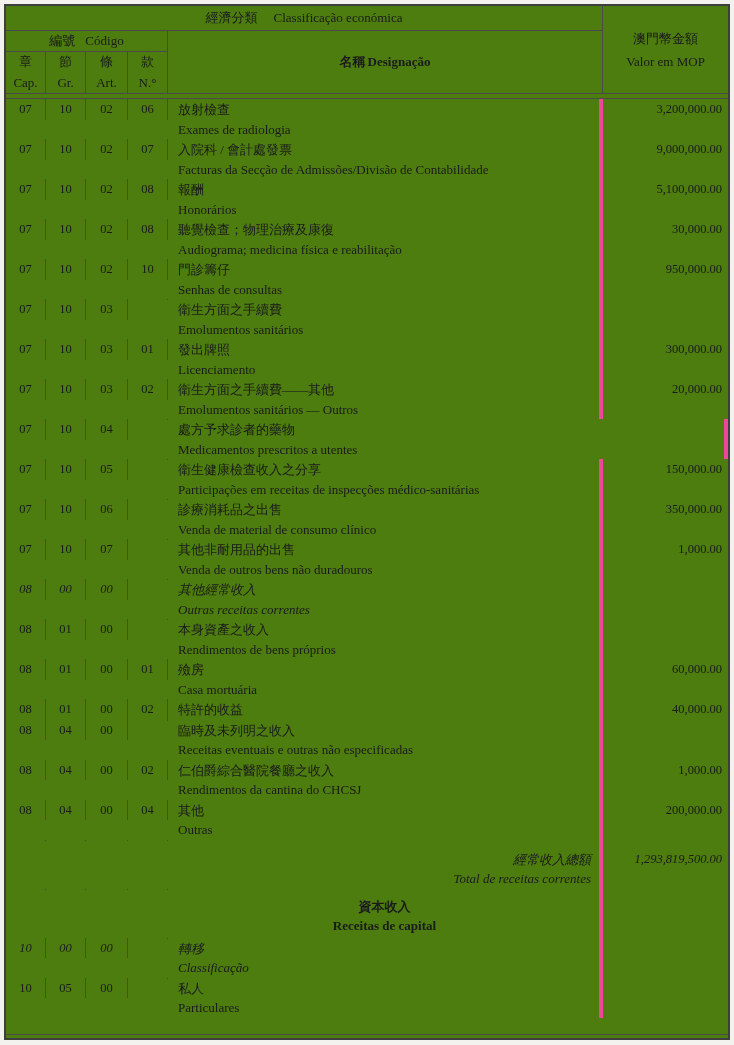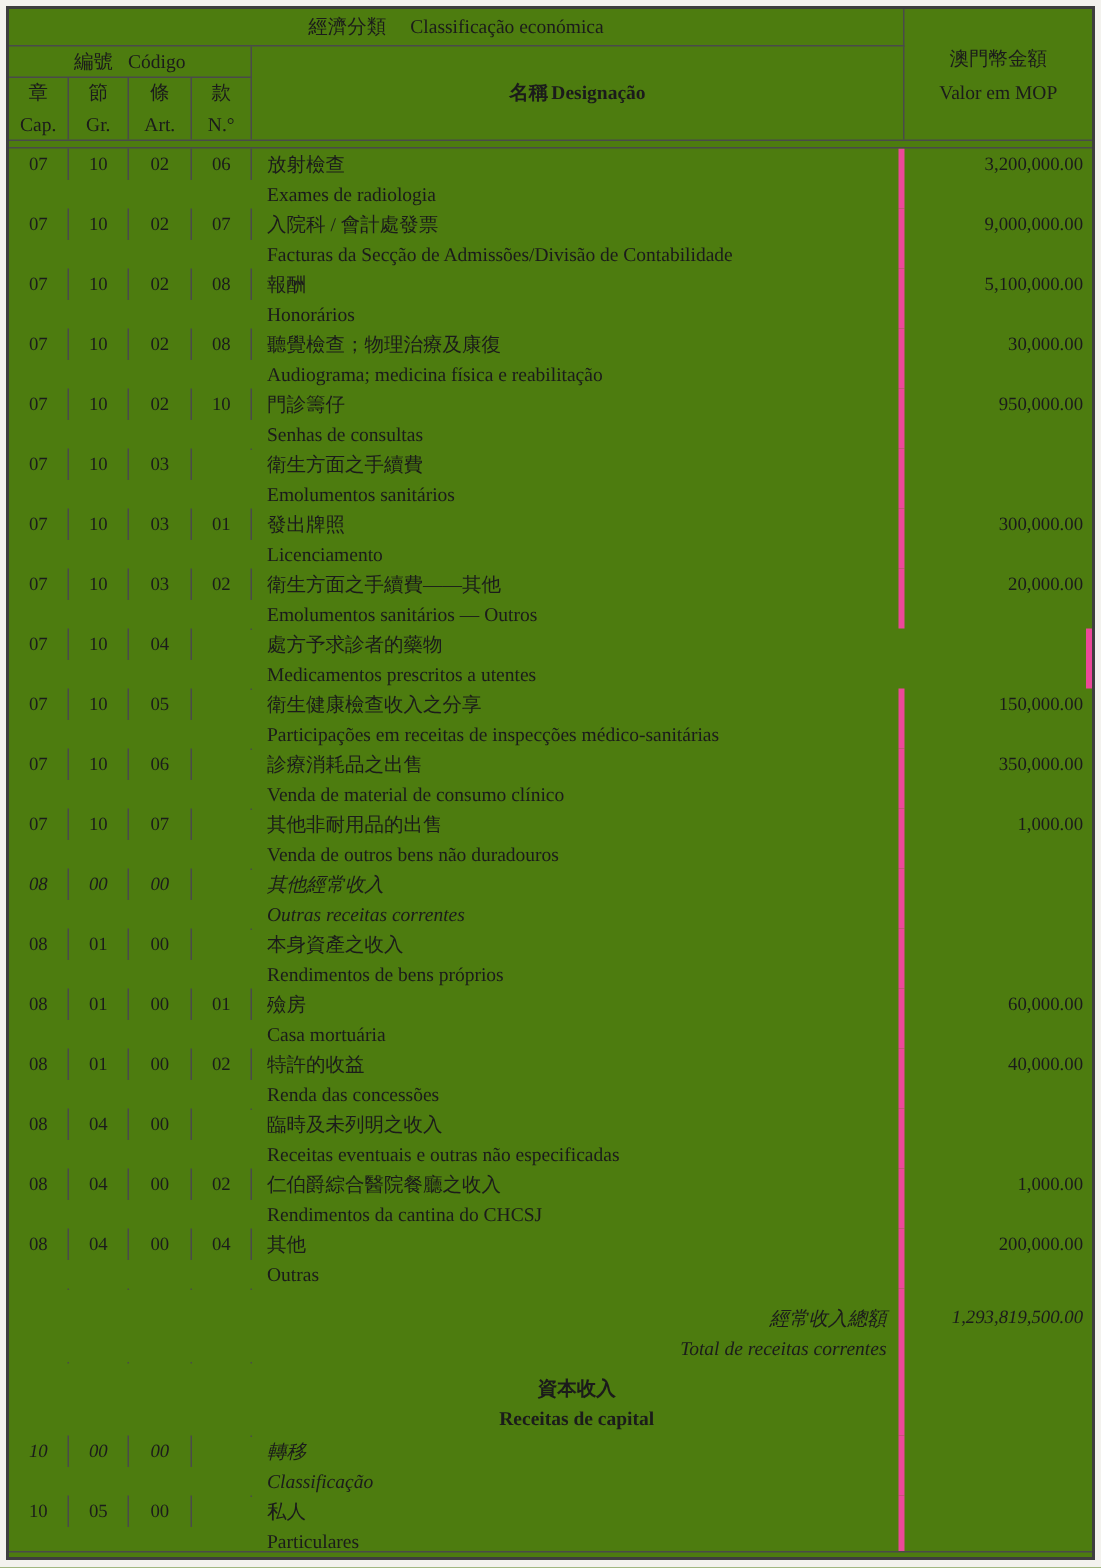--- a/index.html
+++ b/index.html
@@ -255,21 +255,20 @@
     </div>
     <div class="cell amount">60,000.00</div>
   </div>
       <div class="row type-entry">
     <div class="cell code">08</div>
     <div class="cell code">01</div>
     <div class="cell code art">00</div>
     <div class="cell code">02</div>
     <div class="cell name">
       <div class="zh">特許的收益</div>
-      <div class="pt">Renda das concessões</div>
     </div>
     <div class="cell amount">40,000.00</div>
   </div>
       <div class="row type-entry">
     <div class="cell code">08</div>
     <div class="cell code">04</div>
     <div class="cell code art">00</div>
     <div class="cell code"></div>
     <div class="cell name">
       <div class="zh">臨時及未列明之收入</div>

